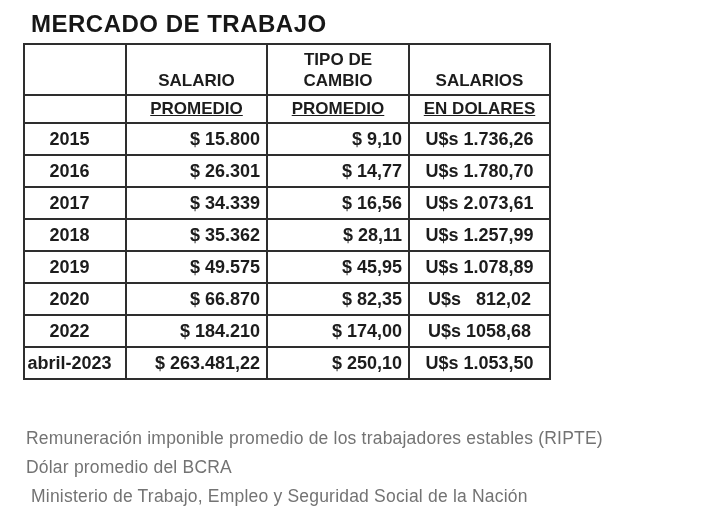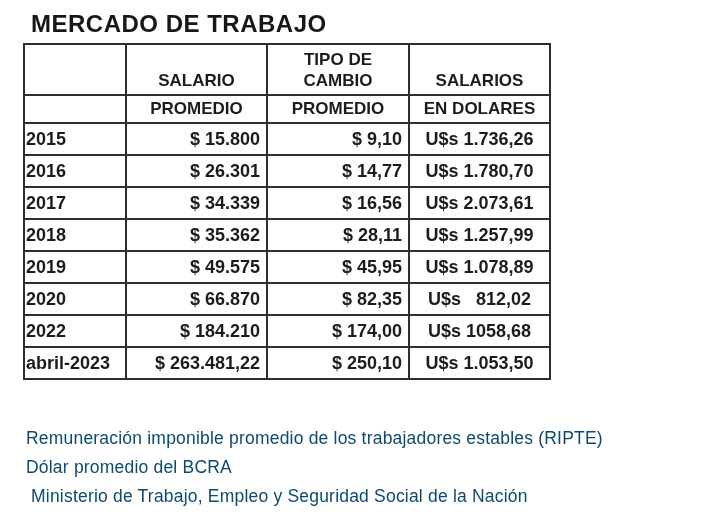--- a/index.html
+++ b/index.html
@@ -51,50 +51,51 @@
     padding: 0 4px;
   }
   .salary-table tr.hrow-top th {
     height: 46px;
     vertical-align: bottom;
     padding-bottom: 3px;
   }
   .salary-table tr.hrow-bottom th {
     height: 26px;
     vertical-align: middle;
+    text-decoration: underline;
   }
   .wrap-narrow {
     display: inline-block;
     max-width: 92px;
     line-height: 1.25;
   }
   .salary-table td {
     height: 28px;
     vertical-align: middle;
   }
   td.cell-period {
-    text-align: left;
+    text-align: center;
     padding-right: 12px;
   }
   td.cell-salario, td.cell-tipo {
     text-align: right;
     padding-right: 6px;
   }
   td.cell-dolares {
     text-align: center;
     white-space: pre;
     padding: 0 11px;
   }
   .footnotes {
     position: absolute;
     left: 26px;
     top: 424px;
     font-size: 17.5px;
     font-weight: normal;
-    color: #0c4a6e;
+    color: #737373;
     line-height: 29px;
     letter-spacing: 0.2px;
   }
   .footnote-line {
     white-space: pre;
   }
 </style>
 </head>
 <body>
 

